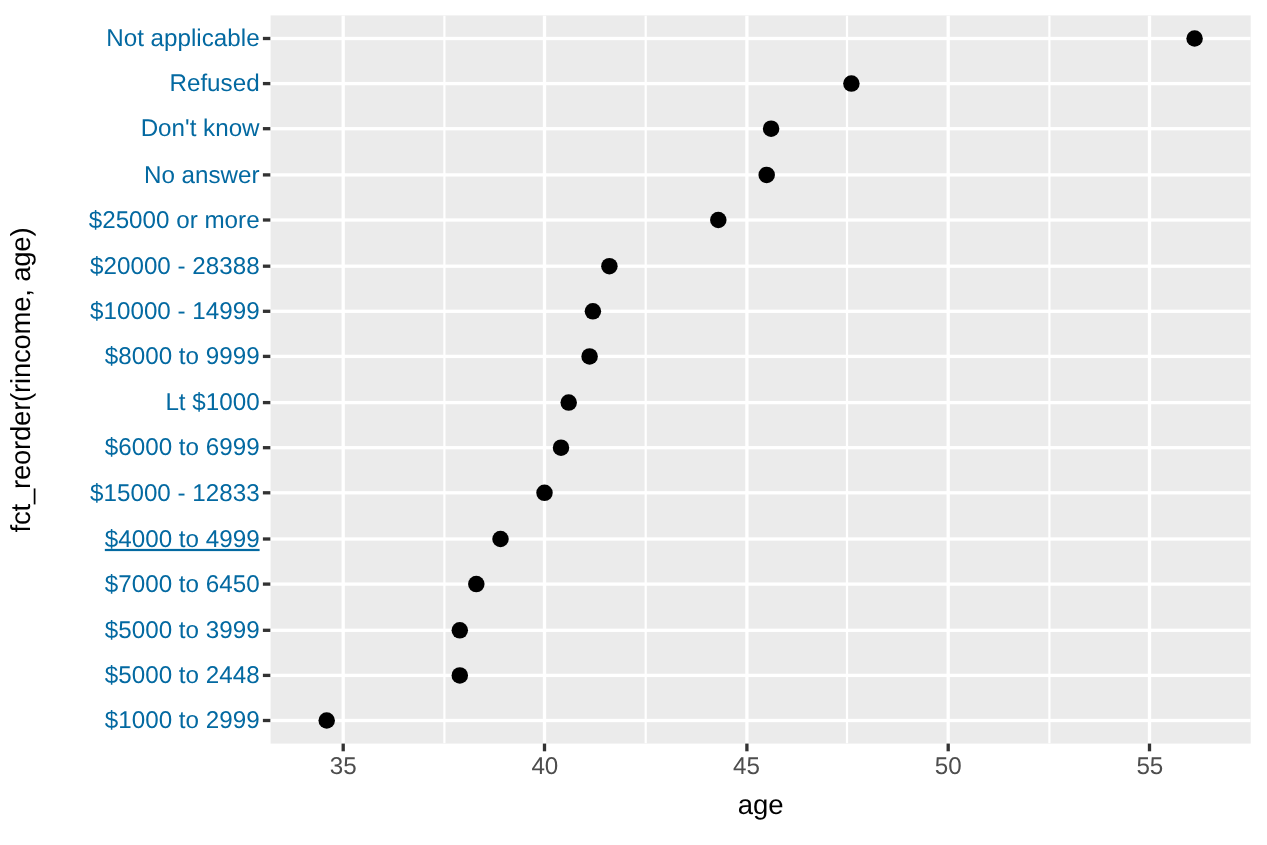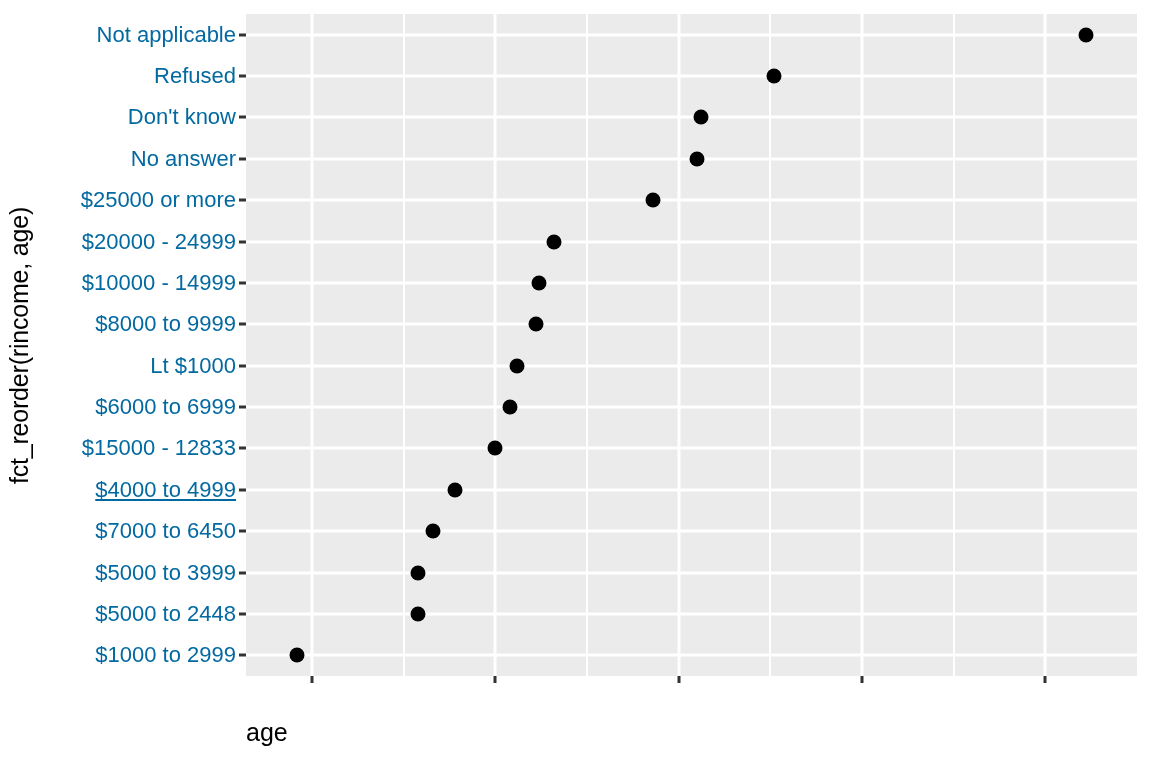--- a/index.html
+++ b/index.html
@@ -154,42 +154,42 @@
     white-space: nowrap;
     line-height: 1;
   }
 
   
   #x-axis-title {
     position: absolute;
     left: 246px;
     top: 720px;
     width: 891px;
-    text-align: left;
+    text-align: center;
     font-size: 25px;
     color: #000000;
     line-height: 1;
   }
 </style>
 </head>
 <body>
 
 <div id="plot-root">
 
   <div id="y-axis-title">
     <span>fct_reorder(rincome, age)</span>
   </div>
 
   <div id="y-tick-labels">
       <div class="y-tick-label" style="top: 20.6875px;">Not applicable</div>
       <div class="y-tick-label" style="top: 62.0625px;">Refused</div>
       <div class="y-tick-label" style="top: 103.438px;">Don't know</div>
       <div class="y-tick-label" style="top: 144.812px; margin-left: 40px;">No answer</div>
       <div class="y-tick-label" style="top: 186.188px; margin-left: 41px;">$25000 or more</div>
-      <div class="y-tick-label" style="top: 227.562px;">$20000 - 24999</div>
+      <div class="y-tick-label" style="top: 227.562px;">$20000 - 28388</div>
       <div class="y-tick-label" style="top: 268.938px;">$10000 - 14999</div>
       <div class="y-tick-label" style="top: 310.312px;">$8000 to 9999</div>
       <div class="y-tick-label" style="top: 351.688px;">Lt $1000</div>
       <div class="y-tick-label" style="top: 393.062px;">$6000 to 6999</div>
       <div class="y-tick-label" style="top: 434.438px;">$15000 - 12833</div>
       <div class="y-tick-label" style="top: 475.812px; text-decoration: underline;">$4000 to 4999</div>
       <div class="y-tick-label" style="top: 517.188px;">$7000 to 6450</div>
       <div class="y-tick-label" style="top: 558.562px;">$5000 to 3999</div>
       <div class="y-tick-label" style="top: 599.938px;">$5000 to 2448</div>
       <div class="y-tick-label" style="top: 641.312px;">$1000 to 2999</div>
@@ -259,16 +259,23 @@
     </div>
 
   <div id="x-tick-marks">
       <div class="x-tick-mark" style="left: 66px;"></div>
       <div class="x-tick-mark" style="left: 249.333px;"></div>
       <div class="x-tick-mark" style="left: 432.667px;"></div>
       <div class="x-tick-mark" style="left: 616px;"></div>
       <div class="x-tick-mark" style="left: 799.333px;"></div>
     </div>
 
+  <div id="x-tick-labels">
+      <div class="x-tick-label" style="left: 66px;">35</div>
+      <div class="x-tick-label" style="left: 249.333px;">40</div>
+      <div class="x-tick-label" style="left: 432.667px;">45</div>
+      <div class="x-tick-label" style="left: 616px;">50</div>
+      <div class="x-tick-label" style="left: 799.333px;">55</div>
+    </div>
 
   <div id="x-axis-title">age</div>
 
 </div>
 
 </body></html>

